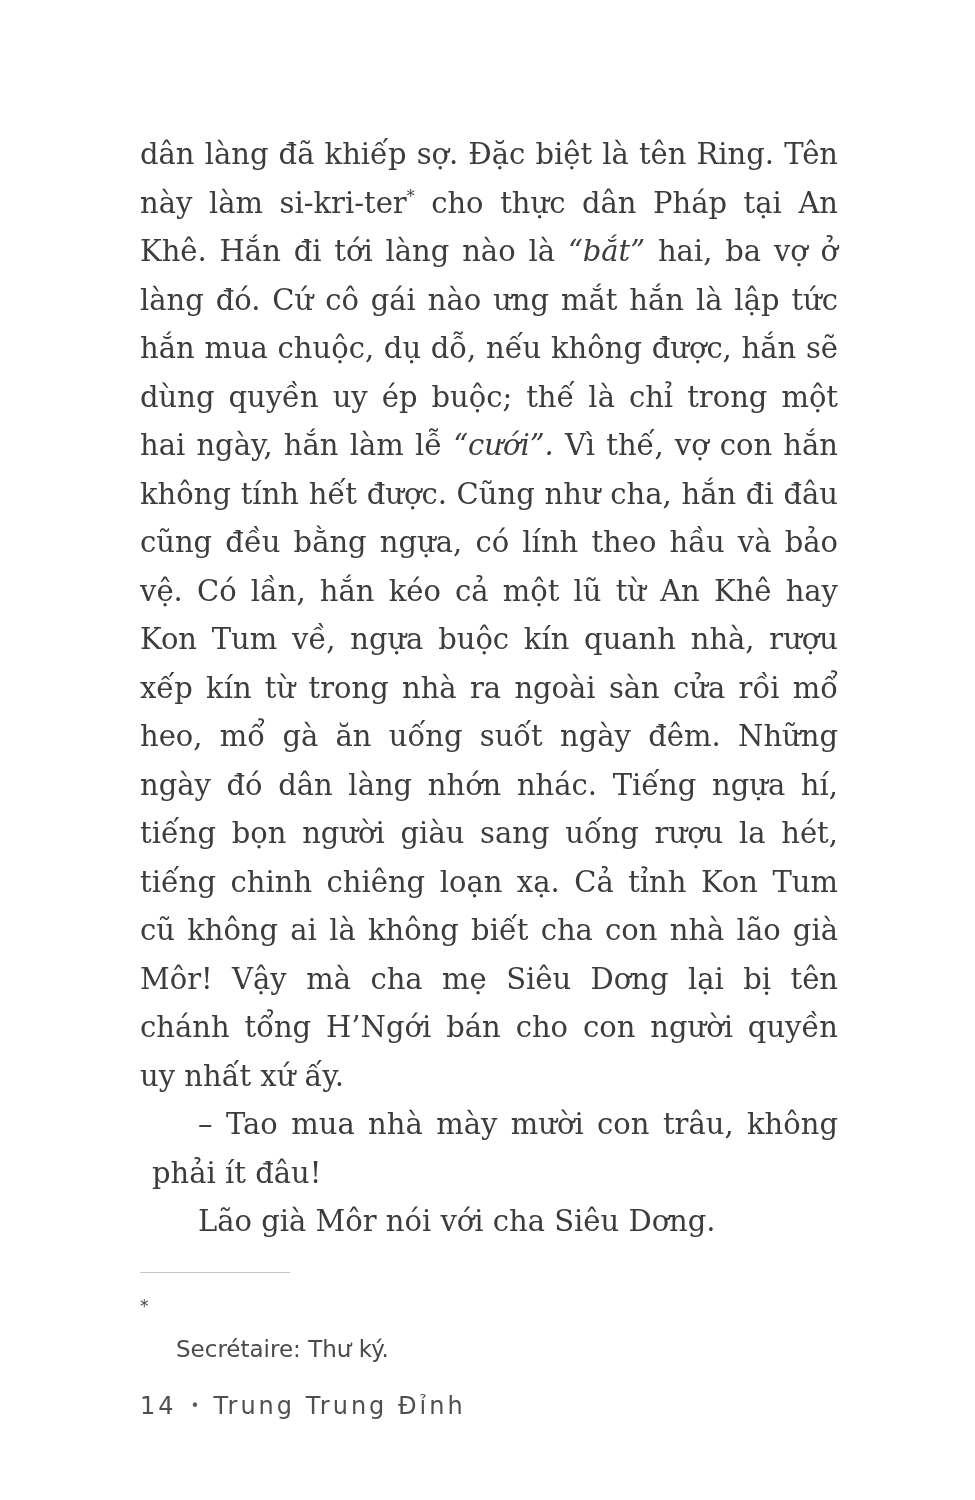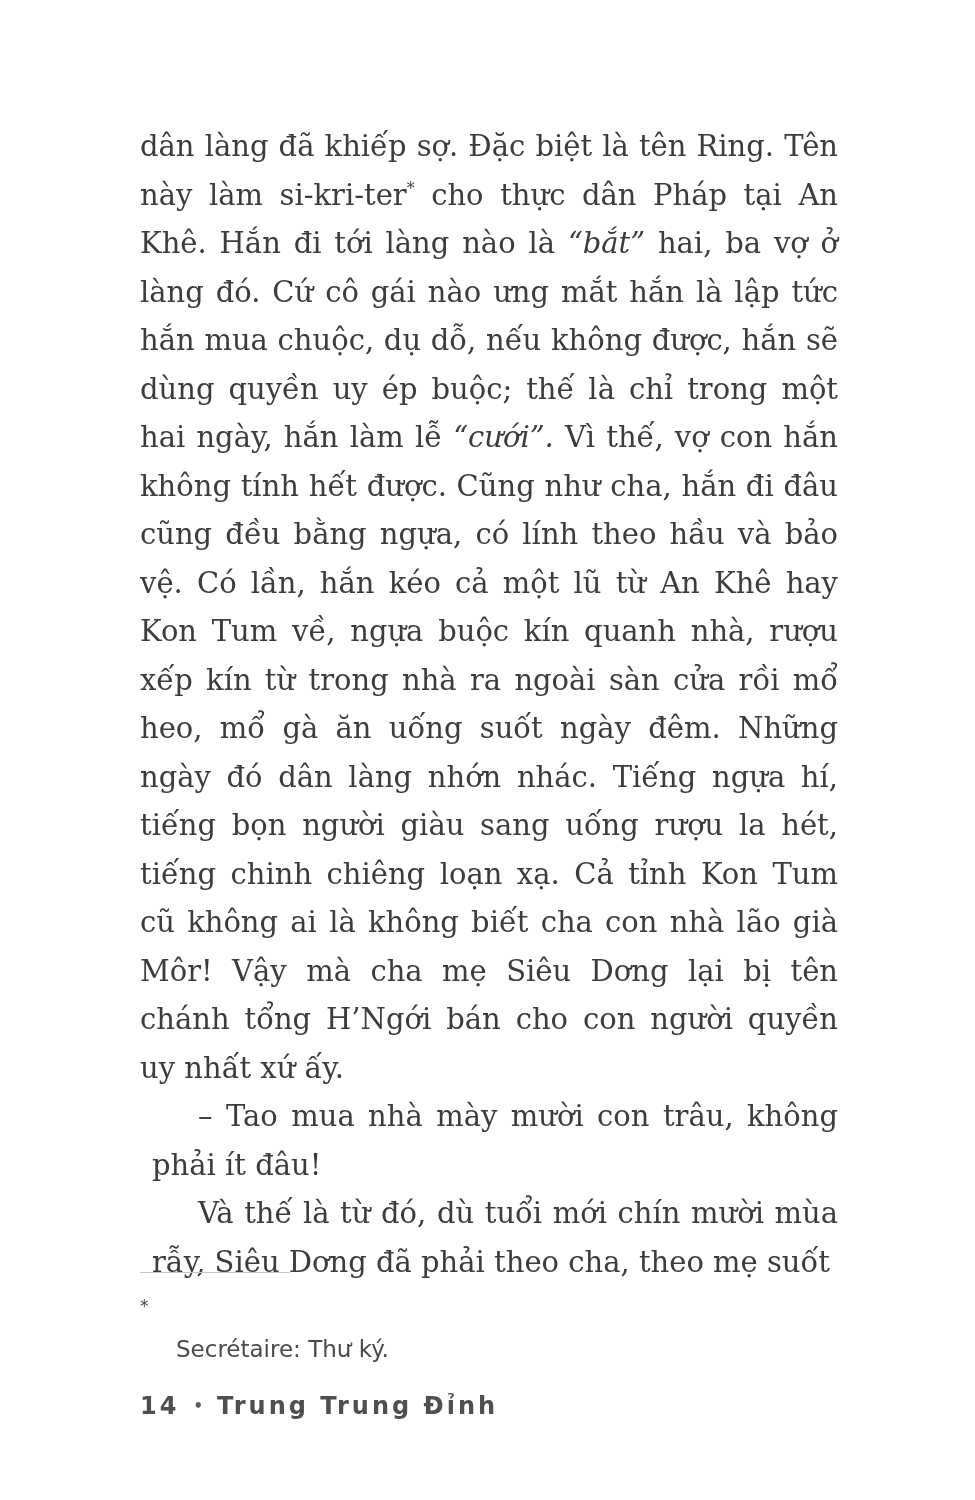--- a/index.html
+++ b/index.html
@@ -11,21 +11,21 @@
     position: relative;
     width: 975px;
     height: 1500px;
     background: #ffffff;
     overflow: hidden;
     font-family: "DejaVu Serif", serif;
   }
   .text-block {
     position: absolute;
     left: 140px;
-    top: 122px;
+    top: 130px;
     width: 698px;
     color: #3c3c3c;
     font-size: 29px;
     line-height: 48.5px;
     text-align: justify;
   }
   .para {
     margin: 0;
     padding: 0;
   }
@@ -73,21 +73,20 @@
   }
   .footer {
     position: absolute;
     left: 140px;
     top: 1392px;
     font-family: "DejaVu Sans", sans-serif;
     font-size: 24px;
     color: #4f4f4f;
     letter-spacing: 3px;
     white-space: nowrap;
-    font-weight: bold;
   }
   .footer .dot {
     display: inline-block;
     margin: 0 14px;
     font-size: 15px;
     vertical-align: 3px;
     color: #5a5a5a;
     letter-spacing: 0;
   }
 </style>
@@ -103,24 +102,24 @@
       <span class="run-italic">“bắt”</span>
       <span>hai, ba vợ ở làng đó. Cứ cô gái nào ưng mắt hắn là lập tức hắn mua chuộc, dụ dỗ, nếu không được, hắn sẽ dùng quyền uy ép buộc; thế là chỉ trong một hai ngày, hắn làm lễ</span>
       <span class="run-italic">“cưới”.</span>
       <span>Vì thế, vợ con hắn không tính hết được. Cũng như cha, hắn đi đâu cũng đều bằng ngựa, có lính theo hầu và bảo vệ. Có lần, hắn kéo cả một lũ từ An Khê hay Kon Tum về, ngựa buộc kín quanh nhà, rượu xếp kín từ trong nhà ra ngoài sàn cửa rồi mổ heo, mổ gà ăn uống suốt ngày đêm. Những ngày đó dân làng nhớn nhác. Tiếng ngựa hí, tiếng bọn người giàu sang uống rượu la hét, tiếng chinh chiêng loạn xạ. Cả tỉnh Kon Tum cũ không ai là không biết cha con nhà lão già Môr! Vậy mà cha mẹ Siêu Dơng lại bị tên chánh tổng H’Ngới bán cho con người quyền uy nhất xứ ấy.</span>
     </p>
 
     <p class="para indent">
       <span>– Tao mua nhà mày mười con trâu, không phải ít đâu!</span>
     </p>
 
+    <p class="para indent">
+      <span>Lão già Môr nói với cha Siêu Dơng.</span>
+    </p>
 
-    <p class="para indent">
-      <span>Và thế là từ đó, dù tuổi mới chín mười mùa rẫy, Siêu Dơng đã phải theo cha, theo mẹ suốt</span>
-    </p>
 
   </div>
 
   <div class="footnote-area">
     <div class="fn-rule"></div>
     <div class="footnote">
       <span class="fn-star">*</span>
       <span class="fn-text">Secrétaire: Thư ký.</span>
     </div>
   </div>

